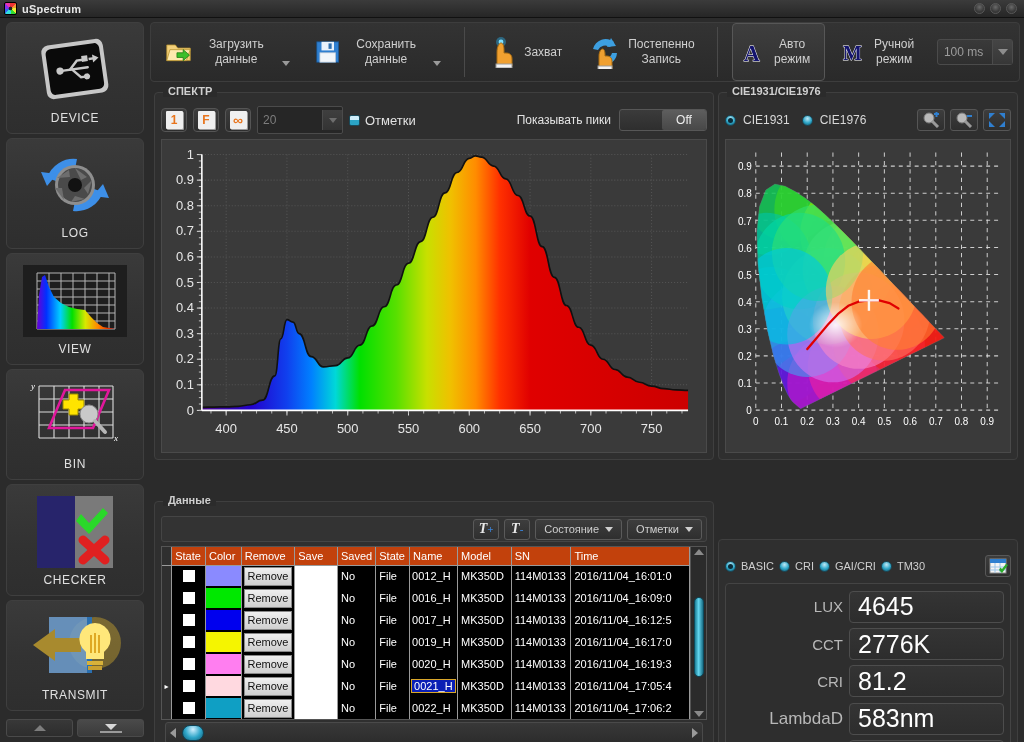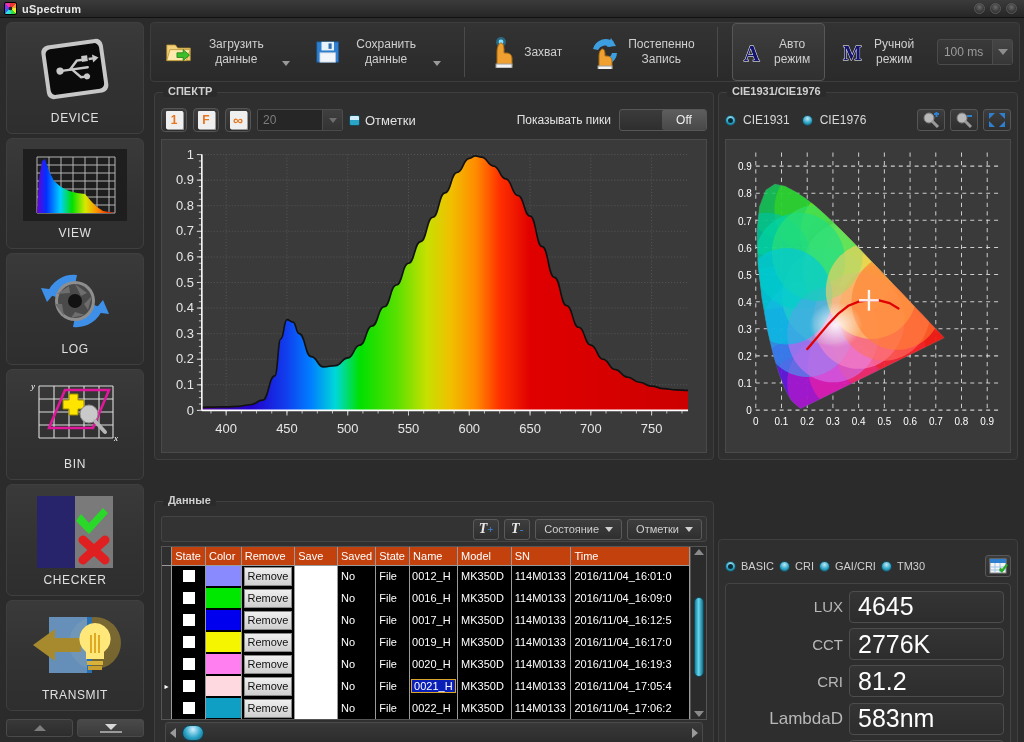--- a/index.html
+++ b/index.html
@@ -76,21 +76,21 @@
                      padding:0 5px; font-size:11px; color:#d0d0d0; font-weight:bold;}
   
   #spec-group{ width:560px; margin-left:4px; height:368px; padding:14px 6px 6px 6px;}
   #spec-ctrl{ display:flex;align-items:center; gap:6px; height:26px; }
   .minibtn{ width:26px;height:24px;border-radius:4px;border:1px solid #555;
             background:linear-gradient(#3d3d3d,#2e2e2e);
             display:flex;align-items:center;justify-content:center;}
   .minibtn .page{width:17px;height:18px;background:#efefef;border-radius:1px;
      display:flex;align-items:center;justify-content:center;color:#e8741c;font-weight:bold;font-size:12px;
      box-shadow:1px 1px 0 #999;}
-  .spin{ width:86px;height:22px;border:1px solid #4b4b4b;border-radius:2px;background:#262626;
+  .spin{ width:86px;height:28px;border:1px solid #4b4b4b;border-radius:2px;background:#262626;
          color:#7d7d7d; font-size:12px; display:flex;align-items:center;padding-left:5px;}
   .spin .arrow{margin-left:auto;width:20px;height:20px;background:linear-gradient(#3f3f3f,#333);
         border-left:1px solid #4b4b4b;display:flex;align-items:center;justify-content:center;}
   .radio{width:11px;height:11px;border-radius:50%;border:1px solid #1a4a5a;
          background:radial-gradient(circle at 50% 30%, #bfe8f5, #2da6c8 55%, #13556b);}
   .radio.on::after{content:'';display:block;width:5px;height:5px;border-radius:50%;background:#0b2b38;margin:2px auto;}
   .cbox{width:11px;height:11px;border-radius:2px;border:1px solid #1a4a5a;
         background:linear-gradient(#cfeefa 0 45%, #2ba5c7 45% 100%);}
   .toggle{ width:88px;height:22px;border:1px solid #575757;border-radius:3px;
            background:linear-gradient(#3b3b3b,#2e2e2e); display:flex;justify-content:flex-end;}
@@ -188,20 +188,44 @@
             <path d="M54 24l8 0" stroke="#c8c8c8" stroke-width="2.4"></path>
             <path d="M58 20l6 4-6 4z" fill="#c8c8c8"></path>
           </g>
         </svg>
       </div>
       <div class="lbl">DEVICE</div>
     </div>
 
     <div class="side-btn">
       <div class="ico">
+        <svg width="80" height="74" viewBox="0 0 80 74">
+          <g fill="#3d8fe8">
+            <path d="M12 30a28 28 0 0 1 30-19l-2 10a18 18 0 0 0-19 12z"></path>
+            <path d="M6 24l16 2-10 12z"></path>
+            <path d="M68 44a28 28 0 0 1-30 19l2-10a18 18 0 0 0 19-12z"></path>
+            <path d="M74 50l-16-2 10-12z"></path>
+          </g>
+          <circle cx="40" cy="37" r="20" fill="#8e8e8e"></circle>
+          <circle cx="40" cy="37" r="17" fill="#4a4a4a"></circle>
+          <g fill="#6d6d6d">
+            <path d="M40 20l12 9-6 3z"></path>
+              <path d="M57 32l-4 14-4-6z"></path>
+            <path d="M50 51l-14 3 4-6z"></path>
+              <path d="M29 52l-9-12h7z"></path>
+            <path d="M22 30l12-8 1 7z"></path>
+          </g>
+          <circle cx="40" cy="37" r="7" fill="#121212"></circle>
+        </svg>
+      </div>
+      <div class="lbl">LOG</div>
+    </div>
+
+    <div class="side-btn">
+      <div class="ico">
         <svg width="104" height="72" viewBox="0 0 104 72">
           <rect x="0" y="0" width="104" height="72" fill="#1e1e1e"></rect>
           <defs>
             <linearGradient id="vg" x1="0" x2="1">
               <stop offset="0" stop-color="#6a00d6"></stop>
                 <stop offset=".12" stop-color="#0030ff"></stop>
               <stop offset=".3" stop-color="#00d0ff"></stop>
                 <stop offset=".45" stop-color="#00e000"></stop>
               <stop offset=".62" stop-color="#d8e800"></stop>
                 <stop offset=".78" stop-color="#ff8800"></stop>
@@ -209,44 +233,20 @@
             </linearGradient>
           </defs>
           <g stroke="#cfcfcf" stroke-width="1" opacity=".85">
             <path d="M14 8H92M14 16H92M14 24H92M14 32H92M14 40H92M14 48H92M14 56H92M14 64H92"></path>
             <path d="M14 8V64M26 8V64M38 8V64M50 8V64M62 8V64M74 8V64M86 8V64M92 8V64"></path>
           </g>
           <path d="M14 64 L16 30 L19 12 L22 10 L26 22 L31 32 L38 38 L46 42 L54 44 L62 45 L68 52 L74 58 L80 62 L92 64 Z" fill="url(#vg)"></path>
         </svg>
       </div>
       <div class="lbl">VIEW</div>
-    </div>
-
-    <div class="side-btn">
-      <div class="ico">
-        <svg width="80" height="74" viewBox="0 0 80 74">
-          <g fill="#3d8fe8">
-            <path d="M12 30a28 28 0 0 1 30-19l-2 10a18 18 0 0 0-19 12z"></path>
-            <path d="M6 24l16 2-10 12z"></path>
-            <path d="M68 44a28 28 0 0 1-30 19l2-10a18 18 0 0 0 19-12z"></path>
-            <path d="M74 50l-16-2 10-12z"></path>
-          </g>
-          <circle cx="40" cy="37" r="20" fill="#8e8e8e"></circle>
-          <circle cx="40" cy="37" r="17" fill="#4a4a4a"></circle>
-          <g fill="#6d6d6d">
-            <path d="M40 20l12 9-6 3z"></path>
-              <path d="M57 32l-4 14-4-6z"></path>
-            <path d="M50 51l-14 3 4-6z"></path>
-              <path d="M29 52l-9-12h7z"></path>
-            <path d="M22 30l12-8 1 7z"></path>
-          </g>
-          <circle cx="40" cy="37" r="7" fill="#121212"></circle>
-        </svg>
-      </div>
-      <div class="lbl">LOG</div>
     </div>
 
     <div class="side-btn">
       <div class="ico">
         <svg width="92" height="72" viewBox="0 0 92 72">
           <g stroke="#dcdcdc" stroke-width="1.1" fill="none">
             <path d="M10 6H84M10 19H84M10 32H84M10 45H84M10 58H84"></path>
             <path d="M10 6V58M25 6V58M40 6V58M55 6V58M70 6V58M84 6V58"></path>
           </g>
           <path d="M20 48 L36 10 L80 10 L64 48 Z" stroke="#e0179b" stroke-width="2.6" fill="none"></path>

